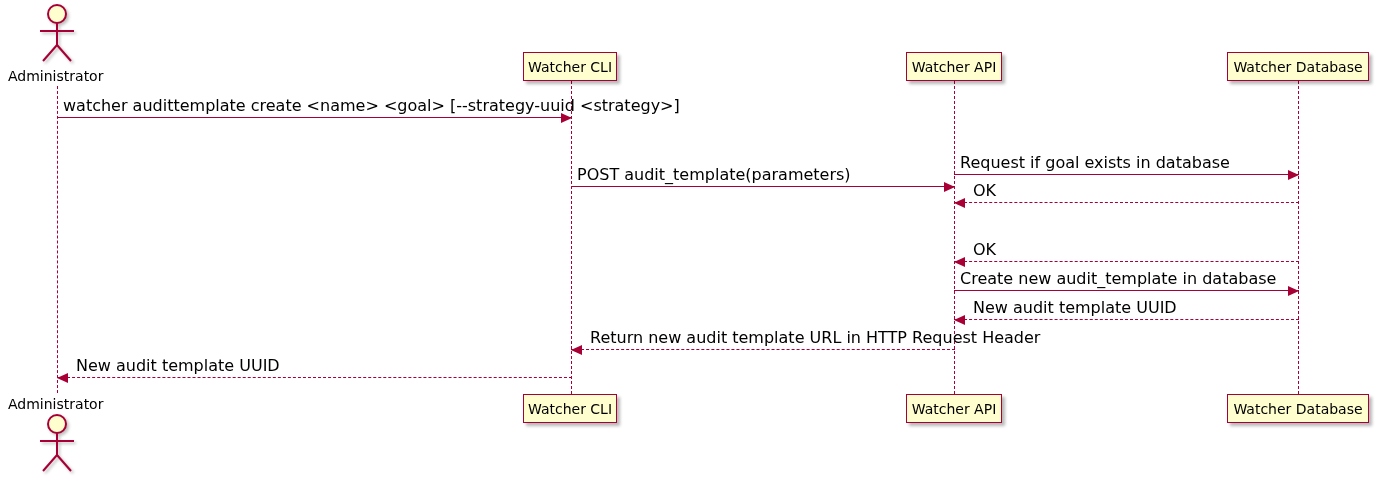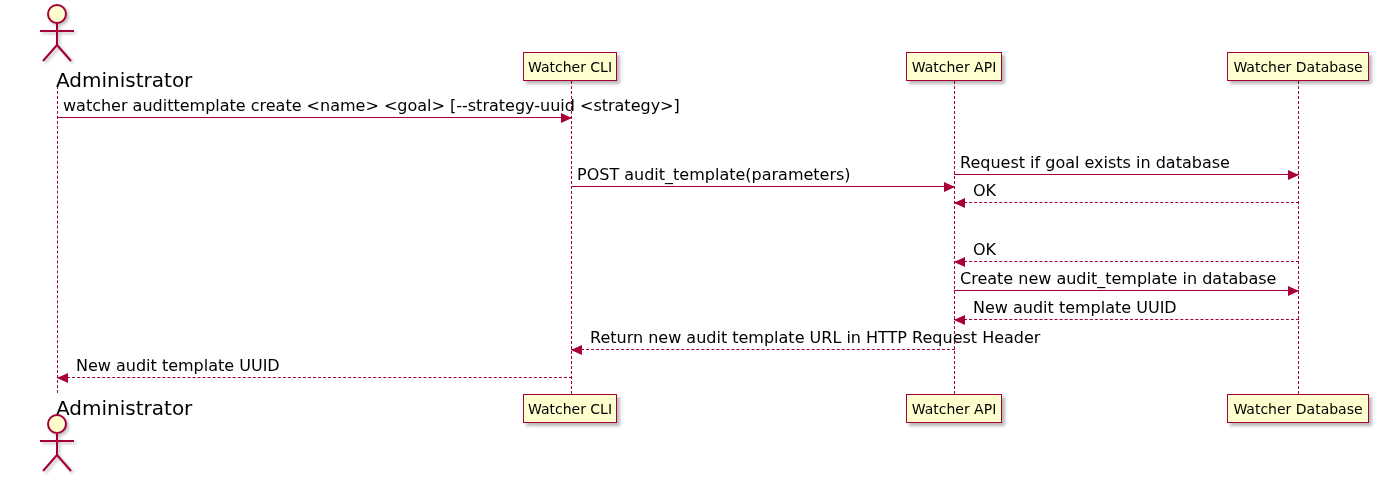--- a/index.html
+++ b/index.html
@@ -22,23 +22,22 @@
     background:#FEFECE;
     border:1.5px solid #A80036;
     box-shadow:3px 3px 3px rgba(0,0,0,0.28);
     display:flex; align-items:center; justify-content:center;
     font-size:14px;
     box-sizing:border-box;
     white-space:nowrap;
   }
   .actor-label {
     position:absolute;
-    font-size:20px;
+    font-size:14px;
     white-space:nowrap;
-    margin-left:48px;
   }
   .actor-figure { position:absolute; filter:drop-shadow(2.5px 2.5px 1.5px rgba(0,0,0,0.25)); }
   .message { position:absolute; height:19px; }
   .msg-line {
     position:absolute; left:0; right:0; bottom:0; height:0;
     border-top:1px solid #A80036;
   }
   .message.dashed .msg-line { border-top-style:dashed; }
   .msg-label {
     position:absolute; bottom:3px; left:6px;

